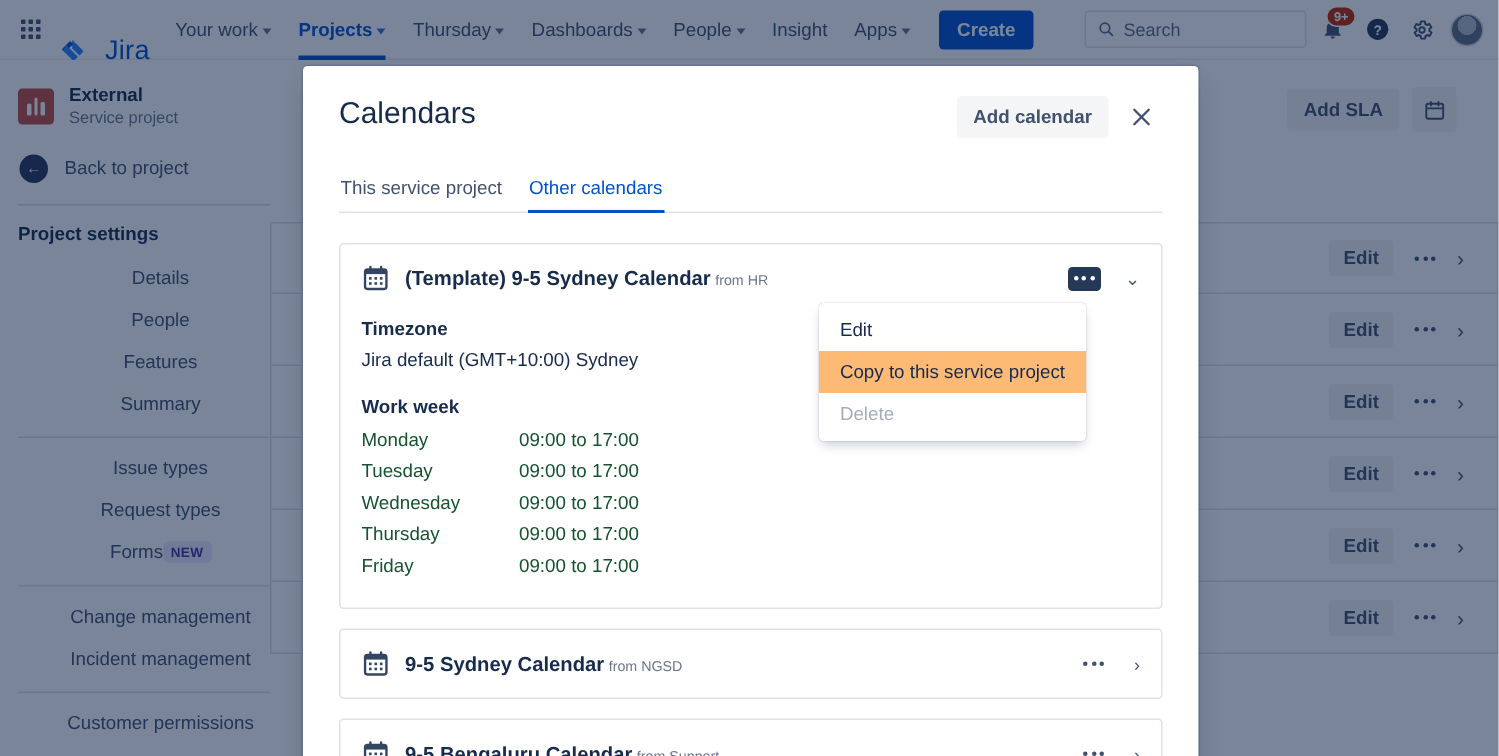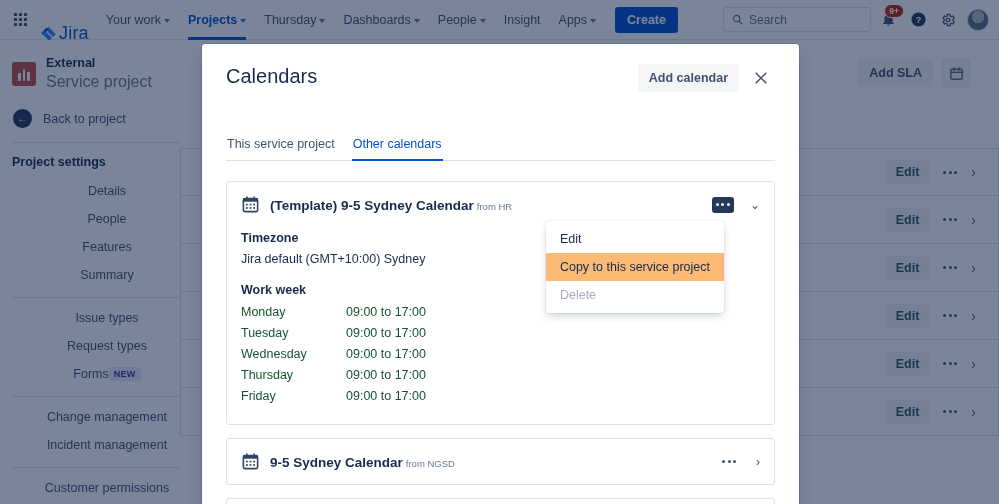--- a/index.html
+++ b/index.html
@@ -28,21 +28,21 @@
     display: flex; align-items: center;
     border-bottom: 1px solid #ebecf0;
     padding: 0 8px 0 6px;
   }
   .appswitcher {
     width: 28px; height: 28px; display: flex; align-items: center; justify-content: center;
     border-radius: 3px; margin-right: 2px;
   }
   .grid9 { display: grid; grid-template-columns: repeat(3, 3px); grid-gap: 2px; }
   .grid9 i { width: 3px; height: 3px; background: #42526e; border-radius: 0.5px; display: block; }
-  .brand { display: flex; align-items: center; gap: 2px; padding: 0 8px 0 4px; margin-top: 28px; }
+  .brand { display: flex; align-items: center; gap: 13px; padding: 0 8px 0 4px; margin-top: 28px; }
   .brand-text { font-size: 18px; color: #0052cc; font-weight: 400; letter-spacing: 0.2px; }
   .navitem {
     font-size: 12.5px; color: #42526e; padding: 0 9px; height: 40px;
     display: flex; align-items: center; gap: 3px; position: relative; cursor: pointer;
     white-space: nowrap;
   }
   .navitem.active { color: #0052cc; font-weight: 600; }
   .navitem.active::after {
     content: ""; position: absolute; left: 9px; right: 9px; bottom: 0; height: 3px; background: #0052cc;
   }
@@ -81,21 +81,21 @@
     padding: 14px 0 0 0;
   }
   .proj-head { display: flex; align-items: center; gap: 10px; padding: 2px 12px 12px 12px; }
   .proj-av {
     width: 24px; height: 24px; border-radius: 3px; background: #bf4b3f;
     display: flex; align-items: center; justify-content: center; flex: 0 0 auto;
   }
   .slider-ic { display: flex; align-items: flex-end; gap: 2px; height: 13px; }
   .slider-ic b { width: 2.5px; background: #fff; border-radius: 1px; display: block; position: relative; }
   .proj-name { font-size: 12.5px; font-weight: 700; color: #172b4d; line-height: 1.25; }
-  .proj-sub { font-size: 16px; color: #6b778c; line-height: 1.3; text-align: center; }
+  .proj-sub { font-size: 11px; color: #6b778c; line-height: 1.3; text-align: center; }
   .back-row { display: flex; align-items: center; gap: 11px; padding: 5px 12px 12px 13px; cursor: pointer; }
   .back-circle {
     width: 19px; height: 19px; border-radius: 50%; background: #253858;
     display: flex; align-items: center; justify-content: center; color: #fff; font-size: 10px;
   }
   .back-label { font-size: 12.5px; color: #42526e; }
   .sb-sep { height: 1px; background: #dfe1e6; margin: 2px 12px 8px 12px; }
   .sb-title { font-size: 12.5px; font-weight: 700; color: #172b4d; padding: 4px 12px 8px 12px; }
   .sb-item {
     display: flex; align-items: center; font-size: 12.5px; color: #42526e;
@@ -149,21 +149,21 @@
     border: none; border-radius: 3px; padding: 7px 11px; cursor: pointer; margin-top: 0;
   }
   .close-x {
     background: transparent; border: none; cursor: pointer; color: #42526e;
     width: 28px; height: 28px; display: flex; align-items: center; justify-content: center;
     font-size: 17px; margin-left: 8px; line-height: 1;
   }
   .tabs { display: flex; gap: 16px; margin-top: 22px; border-bottom: 1px solid #dfe1e6; }
   .tab {
     font-size: 12.5px; color: #42526e; padding: 4px 1px 9px 1px;
-    cursor: pointer; position: relative; white-space: nowrap; margin-top: 19px;
+    cursor: pointer; position: relative; white-space: nowrap;
   }
   .tab.active { color: #0052cc; font-weight: 400; }
   .tab.active::after {
     content: ""; position: absolute; left: 0; right: 0; bottom: -1px; height: 2px; background: #0052cc;
   }
   .modal-body { flex: 1; overflow-y: auto; padding: 20px 24px 18px 24px; position: relative; }
 
   .cal-card { border: 1px solid #dfe1e6; border-radius: 3px; background: #fff; margin-bottom: 13px; }
   .cal-row { display: flex; align-items: center; padding: 13px 14px; gap: 10px; }
   .cal-icon { color: #344563; flex: 0 0 auto; display: flex; align-items: center; }

